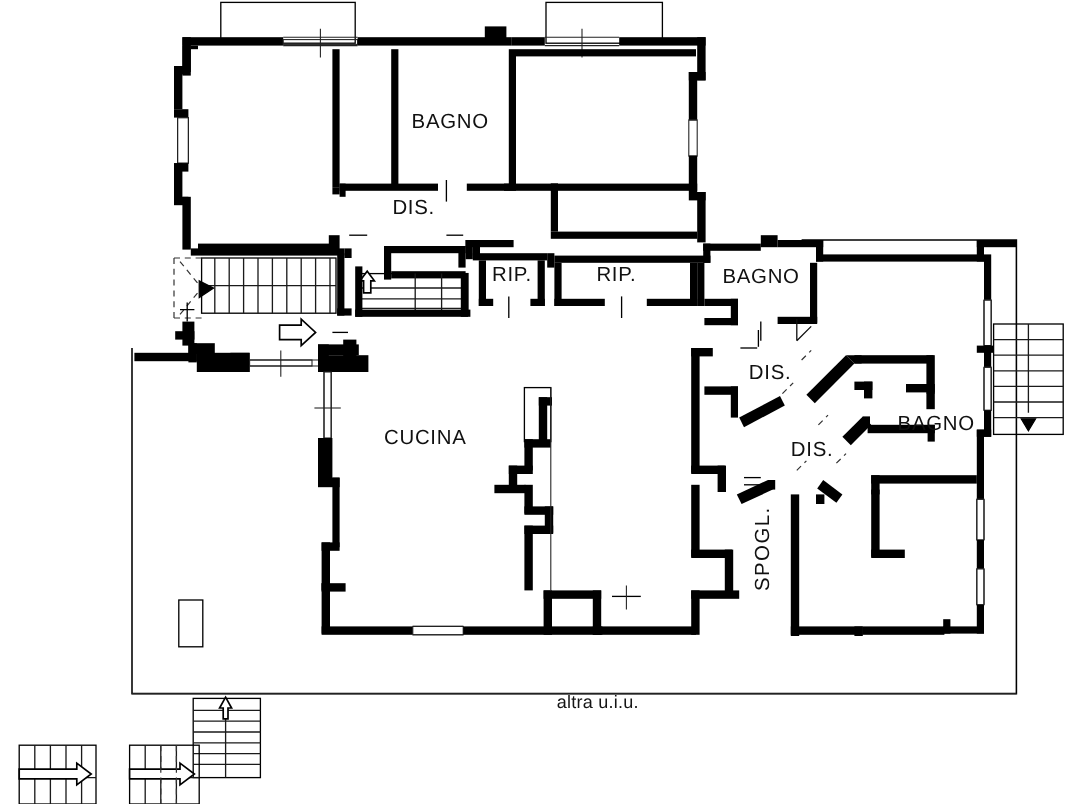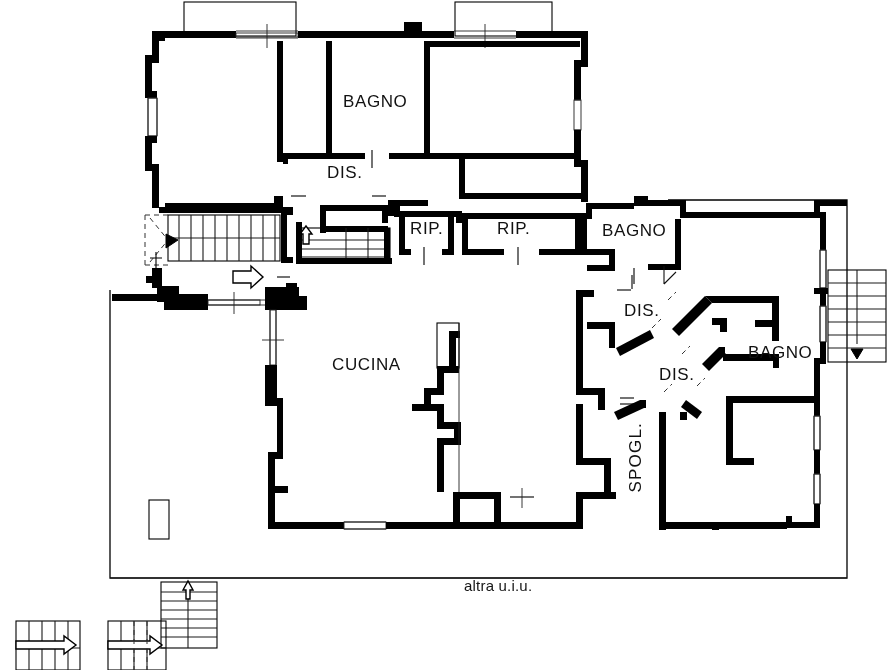--- a/index.html
+++ b/index.html
@@ -423,19 +423,19 @@
   <div class="room-label" style="left:497px; top:219px;">RIP.</div>
 
   <div class="room-label" style="left:602px; top:221px;">BAGNO</div>
 
   <div class="room-label" style="left:624px; top:301px;">DIS.</div>
 
   <div class="room-label" style="left:748px; top:343px;">BAGNO</div>
 
   <div class="room-label" style="left:659px; top:365px;">DIS.</div>
 
-  <div class="room-label" style="left:332px; top:355px;text-align:right;">CUCINA</div>
+  <div class="room-label" style="left:320px; top:355px;text-align:right;">CUCINA</div>
 
   <div class="room-label vertical" style="left:626px; top:422px;">SPOGL.</div>
 
   <div class="note-label" style="left:464px; top:577px;">altra u.i.u.</div>
 
 </div>
 
 </body></html>

